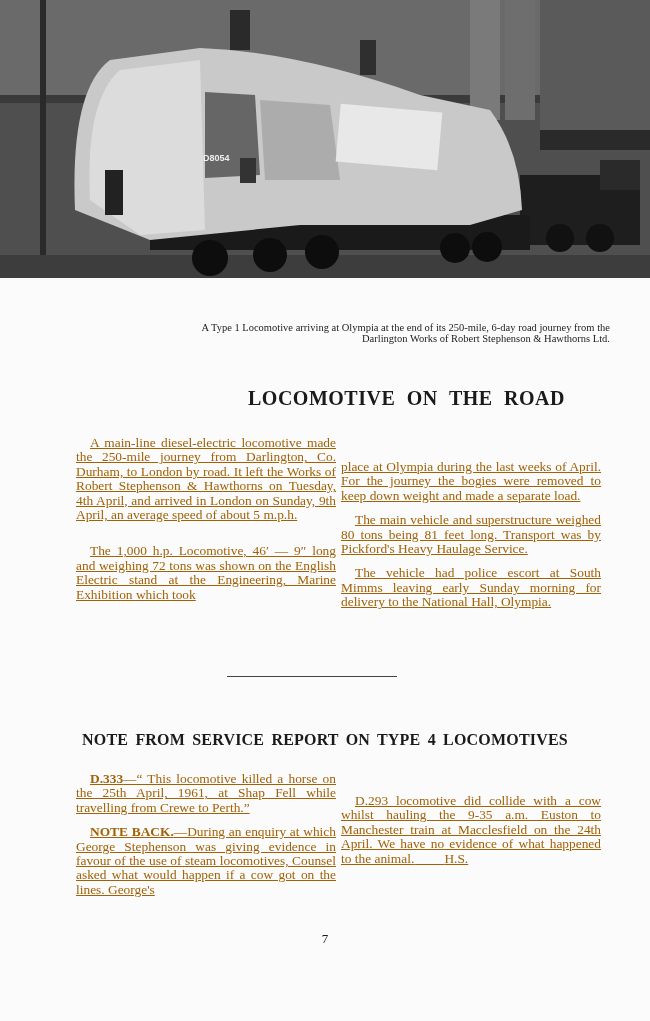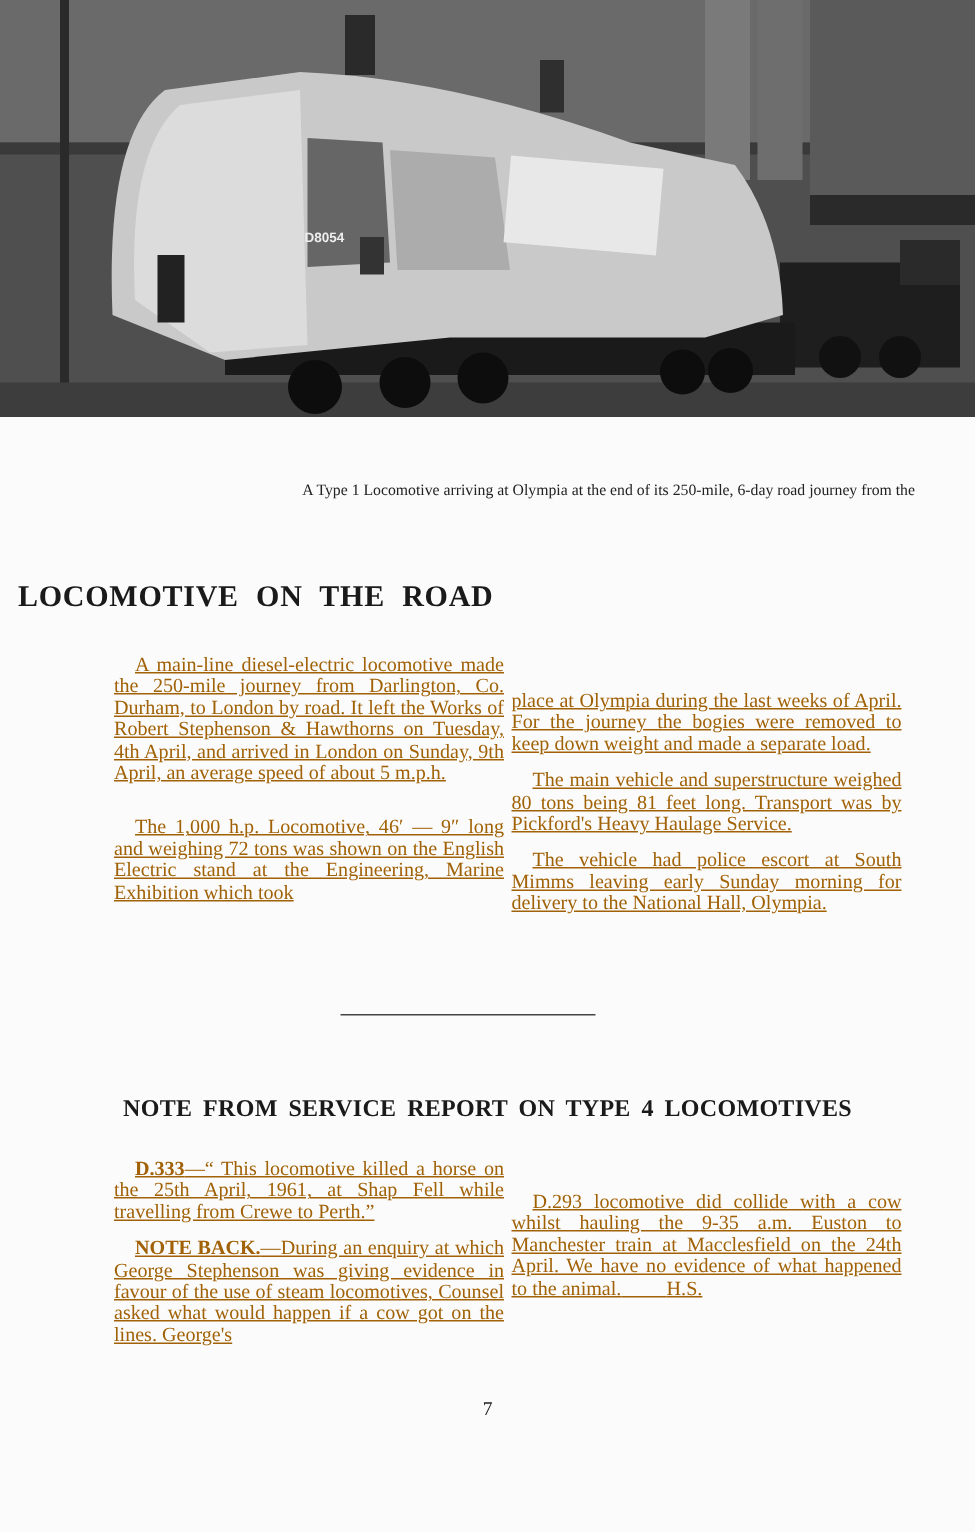--- a/index.html
+++ b/index.html
@@ -13,22 +13,22 @@
     position: absolute; left: 0; top: 0; width: 650px; height: 278px;
     background: linear-gradient(180deg, #5c5c5c 0%, #4a4a4a 35%, #2e2e2e 60%, #3a3a3a 78%, #555 100%);
     overflow: hidden;
   }
   .photo svg { display: block; }
   .caption {
     position: absolute; left: 40px; width: 570px; top: 322px;
     font-size: 10.5px; line-height: 11px; text-align: right; color: #222;
   }
   .title1 {
-    position: absolute; left: 12px; width: 564px; top: 387px;
-    text-align: left; font-weight: bold; font-size: 20px; letter-spacing: 0.5px; word-spacing: 6px;
+    position: absolute; left: 1px; width: 564px; top: 387px;
+    text-align: right; font-weight: bold; font-size: 20px; letter-spacing: 0.5px; word-spacing: 6px;
   }
   .col {
     position: absolute; width: 260px; font-size: 13.4px; line-height: 14.4px;
     text-align: justify; color: #a16207; text-decoration: underline;
   }
   .col p { margin: 0 0 10px 0; text-indent: 14px; }
   .col p.noindent { text-indent: 0; margin-top: 24px; }
   .col p.gap { margin-top: 22px; }
   .divider {
     position: absolute; left: 227px; top: 676px; width: 170px; height: 1px; background: #444;
@@ -82,20 +82,21 @@
     <path d="M260 100 L330 105 L340 180 L265 180 Z" fill="#9a9a9a" opacity="0.6"></path>
     <rect x="338" y="108" width="102" height="58" fill="#e8e8e8" transform="rotate(5 389 137)"></rect>
     <rect x="105" y="170" width="18" height="45" fill="#222"></rect>
     <rect x="240" y="158" width="16" height="25" fill="#333"></rect>
     <text x="203" y="161" font-size="9" fill="#eee" font-family="Liberation Sans, sans-serif" font-weight="bold">D8054</text>
   </svg>
 </div>
 
 <div class="caption">
   <div>A Type 1 Locomotive arriving at Olympia at the end of its 250-mile, 6-day road journey from the</div>
+  <div>Darlington Works of Robert Stephenson &amp; Hawthorns Ltd.</div>
 </div>
 
 <div class="title1">LOCOMOTIVE ON THE ROAD</div>
 
 <div class="col" style="left:76px; top:436px;">
   <p>A main-line diesel-electric locomotive made the 250-mile journey from Darlington, Co. Durham, to London by road. It left the Works of Robert Stephenson &amp; Hawthorns on Tuesday, 4th April, and arrived in London on Sunday, 9th April, an average speed of about 5 m.p.h.</p>
   <p class="gap">The 1,000 h.p. Locomotive, 46′ — 9″ long and weighing 72 tons was shown on the English Electric stand at the Engineering, Marine Exhibition which took</p>
 </div>
 
 <div class="col" style="left:341px; top:436px;">

